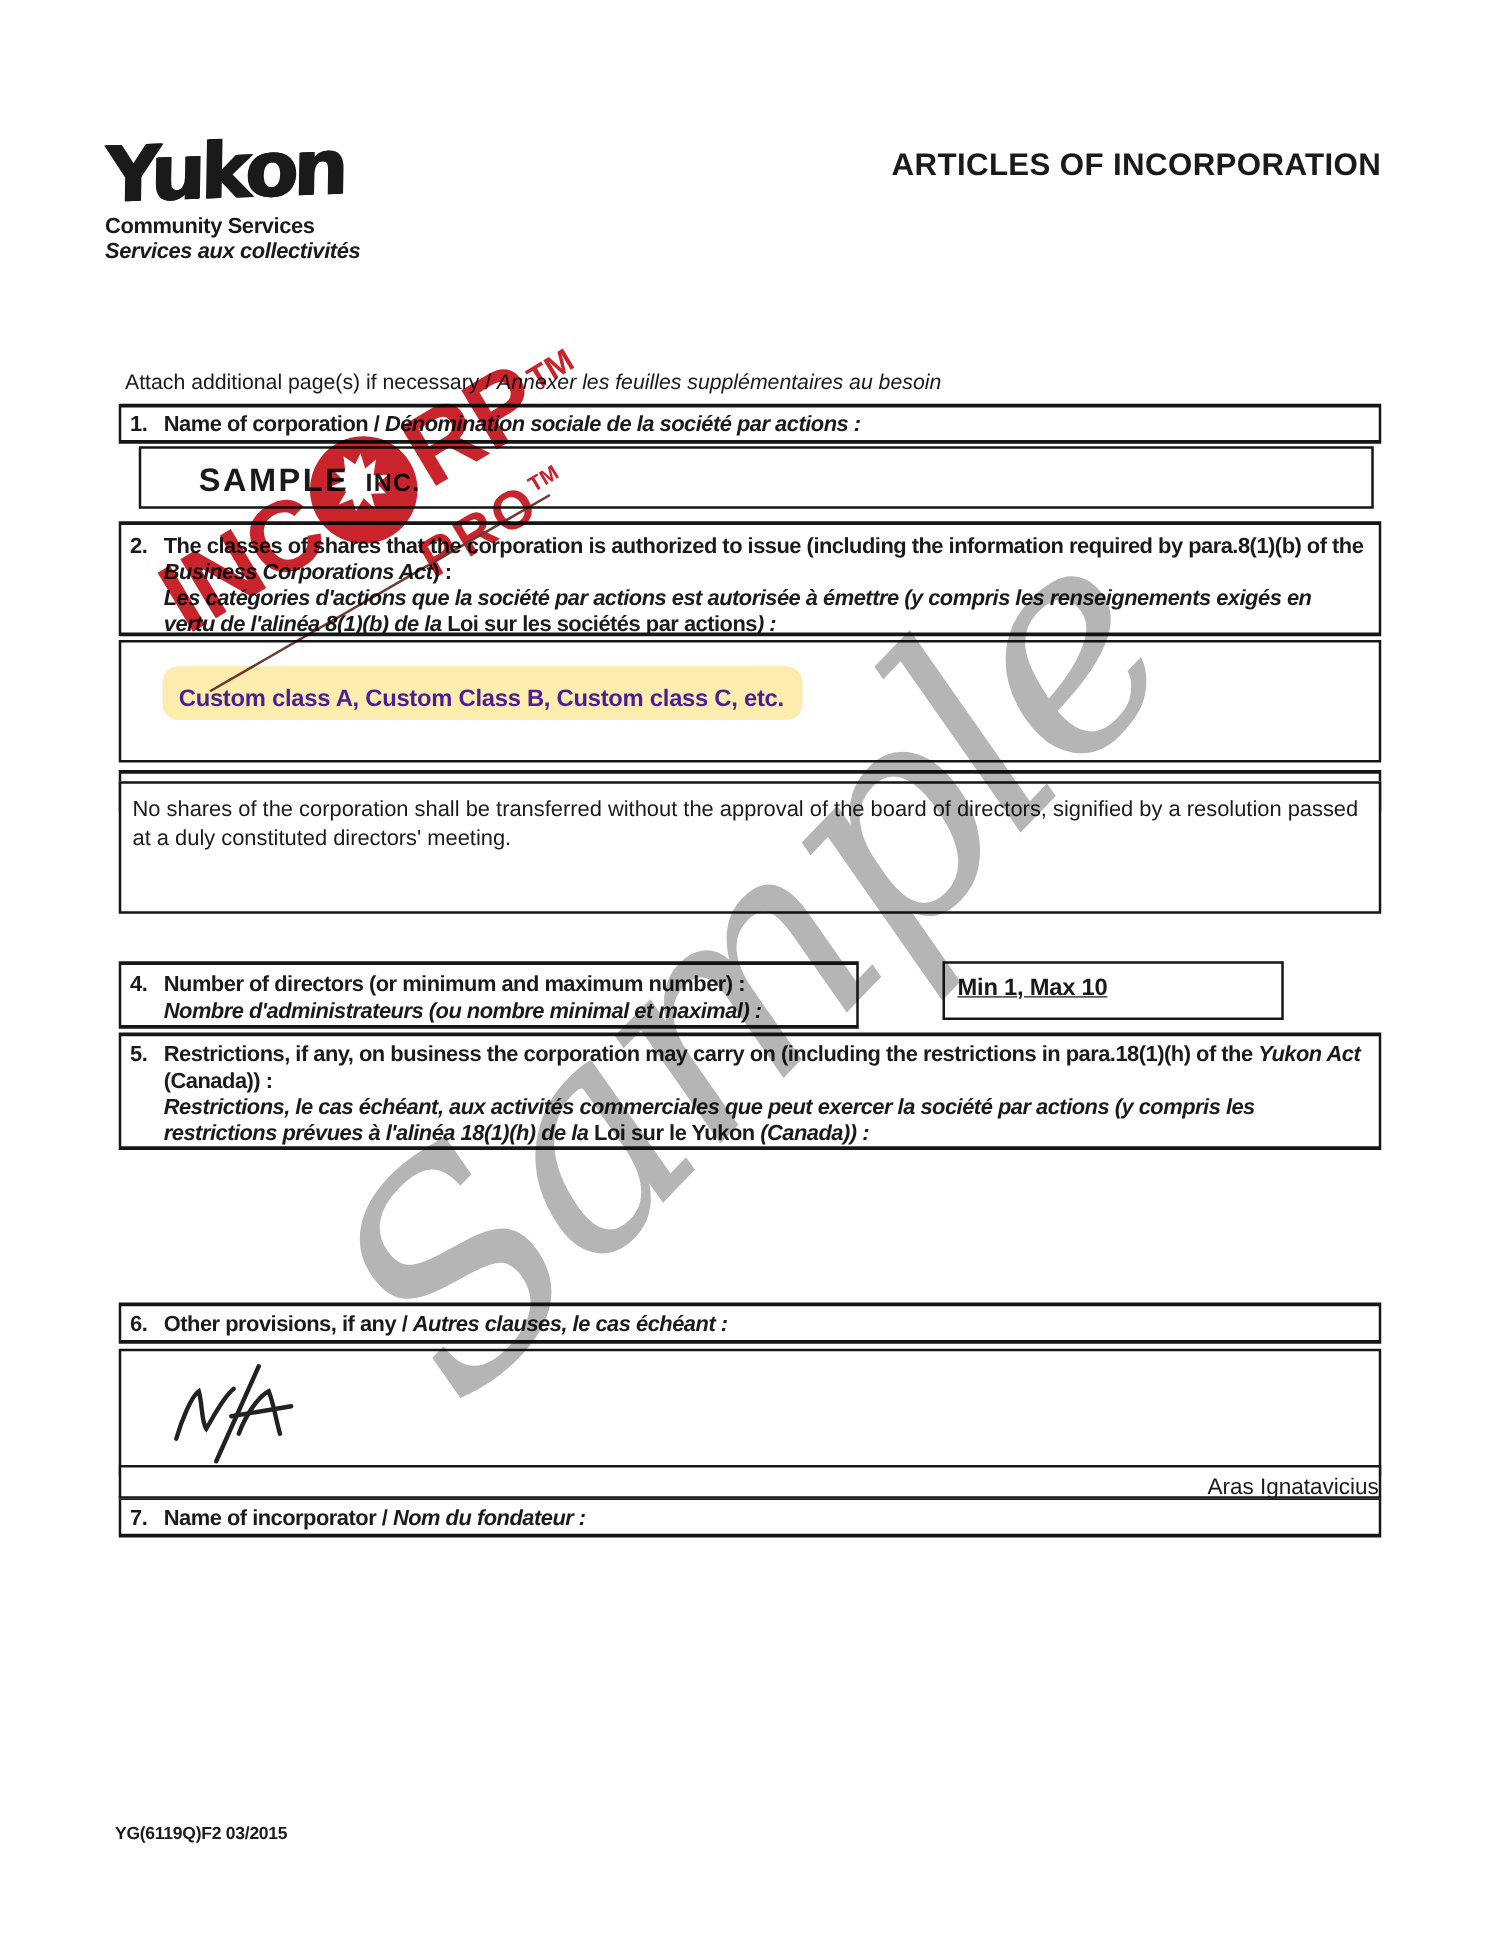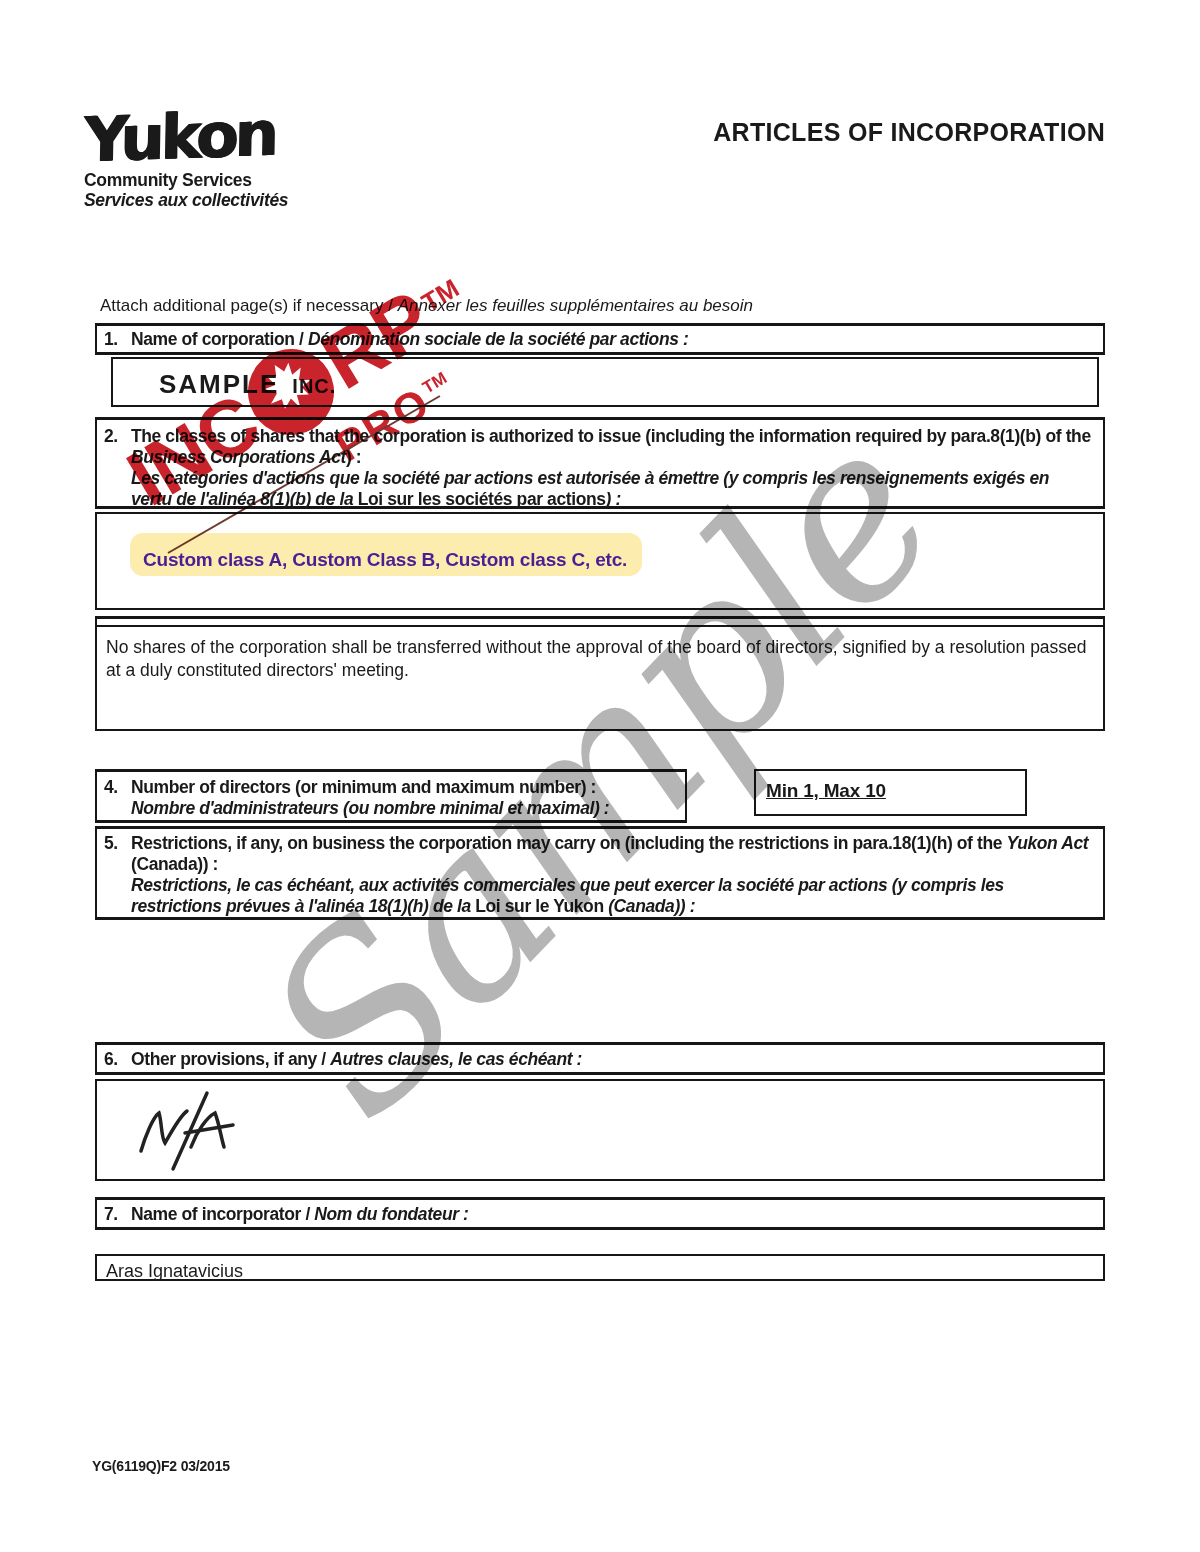--- a/index.html
+++ b/index.html
@@ -174,21 +174,21 @@
         <path d="M56 44 L104 36"></path>
       </svg>
     </div>
   </div>
 
   <div class="lbox" style="left:95px;top:1197px;width:1010px;height:33px;">
     <div class="sec-label" style="padding-top:4px;">
       <span class="sec-num">7.</span><span>Name of incorporator / </span><span class="fr-lbl">Nom du fondateur :</span>
     </div>
   </div>
-  <div class="abox" style="left:95px;top:1254px;width:1010px;height:27px;">
+  <div class="abox" style="left:95px;top:1172px;width:1010px;height:27px;text-align:right;">
     <div class="v7">Aras Ignatavicius</div>
   </div>
 
   <div class="footer-code">YG(6119Q)F2 03/2015</div>
 
   <div class="watermark">Sample</div>
 
   <div class="stamp">
     <div class="stamp-line1">
       <span>INC</span>

